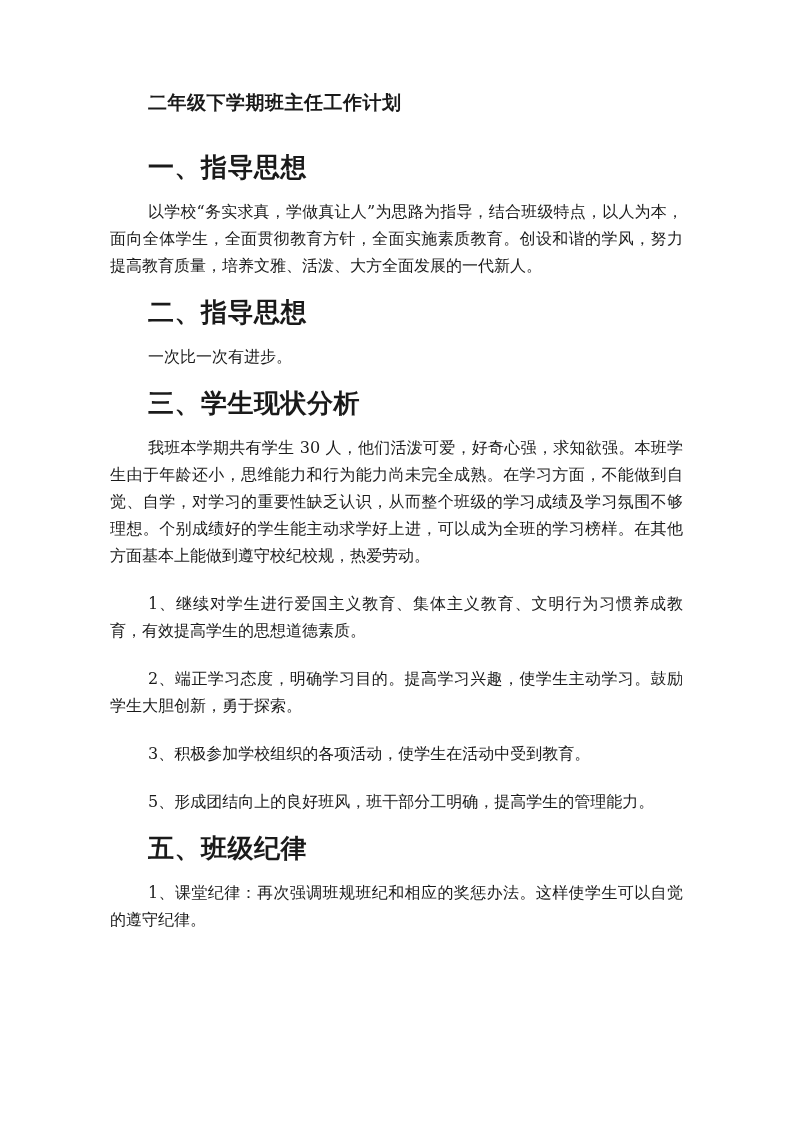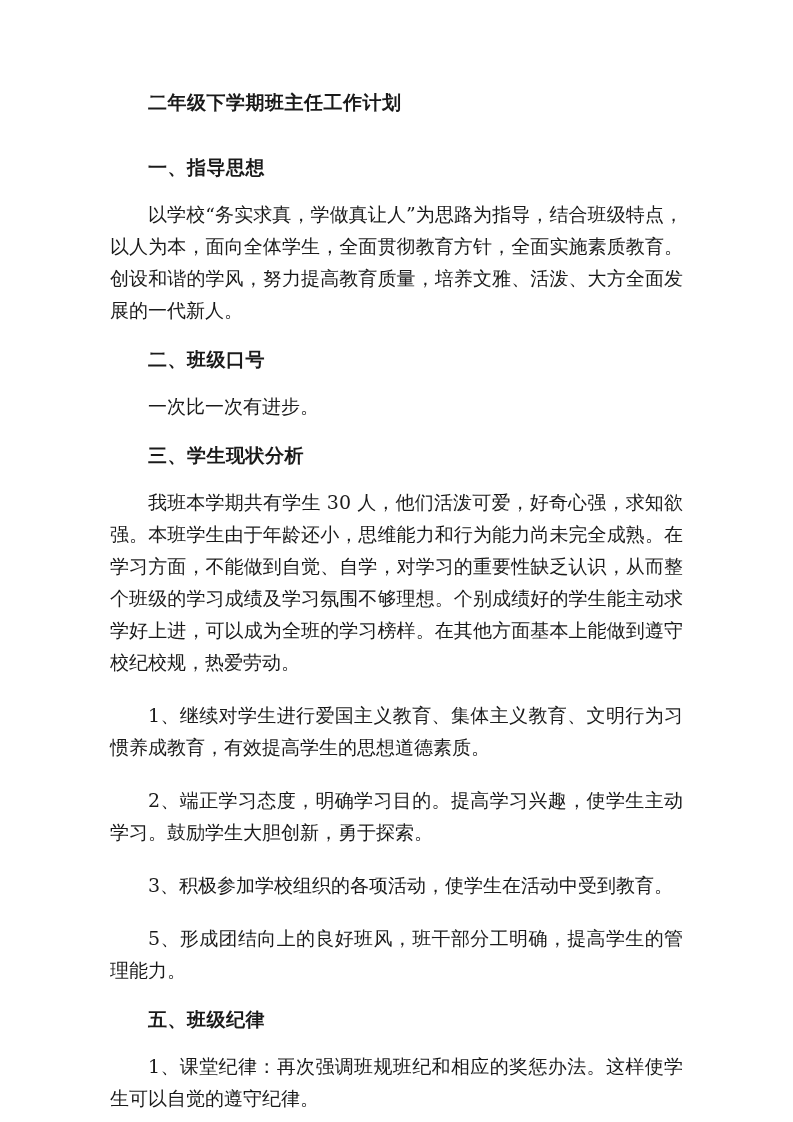--- a/index.html
+++ b/index.html
@@ -23,46 +23,46 @@
   }
   .doc-title {
     font-size: 19px;
     font-weight: bold;
     line-height: 25px;
     margin: 0 0 40px 0;
     text-indent: 38px;
     letter-spacing: 0.5px;
   }
   .heading {
-    font-size: 19px;
+    font-size: 26px;
     font-weight: bold;
     line-height: 25px;
     margin: 0 0 18px 0;
     text-indent: 38px;
     letter-spacing: 0.5px;
   }
   .para {
-    font-size: 19px;
+    font-size: 16px;
     font-weight: normal;
-    line-height: 32px;
+    line-height: 27px;
     margin: 0 0 21px 0;
     text-indent: 38px;
     text-align: justify;
     word-break: break-all;
   }
 </style>
 </head>
 <body>
 
 <div class="page">
   <h1 class="doc-title">二年级下学期班主任工作计划</h1>
   <div>
       <h2 class="heading">一、指导思想</h2>
       <p class="para">以学校“务实求真，学做真让人”为思路为指导，结合班级特点，以人为本，面向全体学生，全面贯彻教育方针，全面实施素质教育。创设和谐的学风，努力提高教育质量，培养文雅、活泼、大方全面发展的一代新人。</p>
-      <h2 class="heading">二、班级口号</h2>
+      <h2 class="heading">二、指导思想</h2>
       <p class="para">一次比一次有进步。</p>
       <h2 class="heading">三、学生现状分析</h2>
       <p class="para">我班本学期共有学生 30 人，他们活泼可爱，好奇心强，求知欲强。本班学生由于年龄还小，思维能力和行为能力尚未完全成熟。在学习方面，不能做到自觉、自学，对学习的重要性缺乏认识，从而整个班级的学习成绩及学习氛围不够理想。个别成绩好的学生能主动求学好上进，可以成为全班的学习榜样。在其他方面基本上能做到遵守校纪校规，热爱劳动。</p>
       <p class="para">1、继续对学生进行爱国主义教育、集体主义教育、文明行为习惯养成教育，有效提高学生的思想道德素质。</p>
       <p class="para">2、端正学习态度，明确学习目的。提高学习兴趣，使学生主动学习。鼓励学生大胆创新，勇于探索。</p>
       <p class="para">3、积极参加学校组织的各项活动，使学生在活动中受到教育。</p>
       <p class="para">5、形成团结向上的良好班风，班干部分工明确，提高学生的管理能力。</p>
       <h2 class="heading">五、班级纪律</h2>
       <p class="para">1、课堂纪律：再次强调班规班纪和相应的奖惩办法。这样使学生可以自觉的遵守纪律。</p>
     </div>

